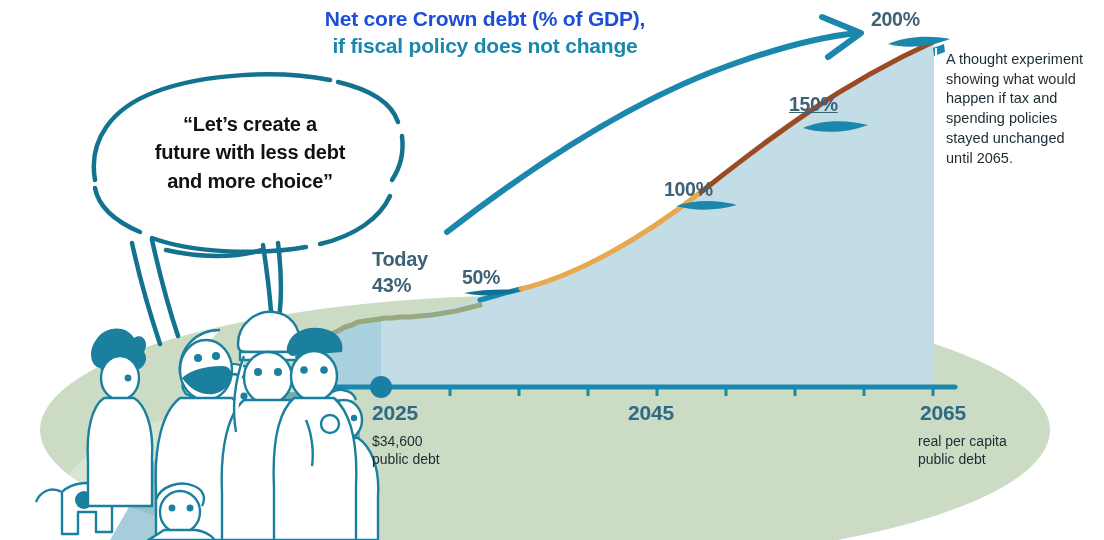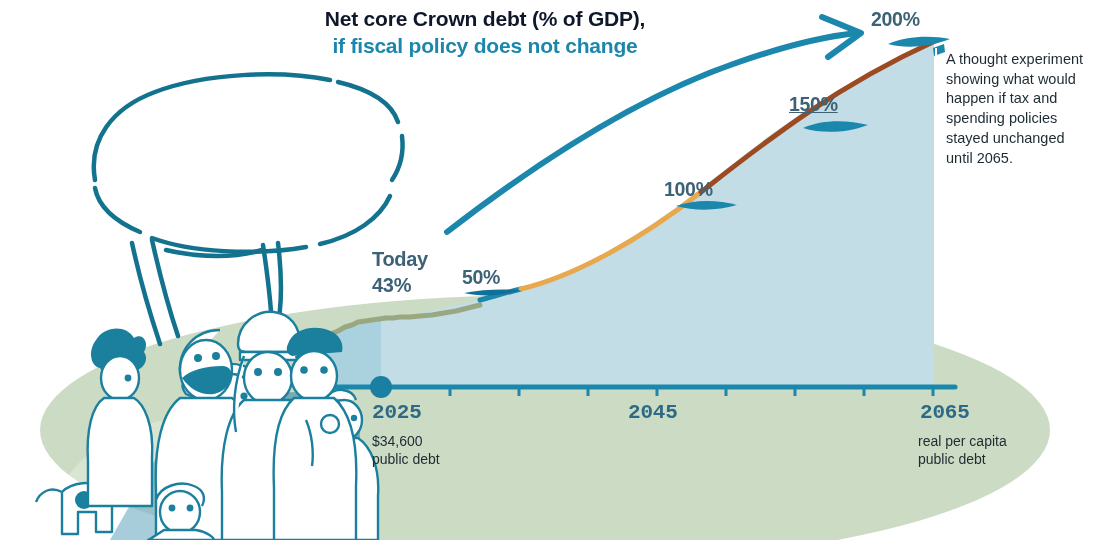--- a/index.html
+++ b/index.html
@@ -13,21 +13,21 @@
   #stage{position:absolute;left:0;top:0;width:1104px;height:540px;}
   .layer{position:absolute;left:0;top:0;width:1104px;height:540px;}
 
   
   .title{
     position:absolute;left:255px;top:6px;width:460px;
     text-align:center;
     font-weight:bold;font-size:21px;line-height:1.28;
     letter-spacing:-.2px;
   }
-  .title .l1{color:#0f172a;display:block;}
+  .title .l1{color:#1d4ed8;display:block;}
   .title .l2{color:#1b87ad;display:block;}
 
   .bubble-text{
     position:absolute;left:110px;top:110px;width:280px;
     text-align:center;color:#111111;
     font-weight:bold;font-size:20px;line-height:1.42;
     letter-spacing:-.2px;
   }
   .bubble-text span{display:block;}
 
@@ -49,21 +49,21 @@
   .today{
     position:absolute;left:372px;top:246px;
     color:#3d6275;font-weight:bold;font-size:20px;
     line-height:1.32;letter-spacing:-.3px;
   }
   .today span{display:block;}
 
   
   .yr{
     position:absolute;color:#2e6a85;
-    font-weight:bold;font-size:21px;letter-spacing:-.2px;font-family:Liberation Mono, monospace;
+    font-weight:bold;font-size:21px;letter-spacing:-.2px;
   }
   .yr.y2025{left:372px;top:401px;}
   .yr.y2045{left:628px;top:401px;}
   .yr.y2065{left:920px;top:401px;}
 
   .yrsub{
     position:absolute;color:#1d2b33;
     font-size:14px;line-height:1.32;
   }
   .yrsub span{display:block;}
@@ -263,20 +263,25 @@
       <circle cx="190" cy="508" r="3.4" fill="#1b7f9e" stroke="none"></circle>
       <path d="M164,530 C 152,538 148,540 148,540 L214,540 C 214,538 208,532 196,530 Z"></path>
     </g>
   </svg>
 
   <div class="title">
     <span class="l1">Net core Crown debt (% of GDP),</span>
     <span class="l2">if fiscal policy does not change</span>
   </div>
 
+  <div class="bubble-text">
+    <span>“Let’s create a</span>
+    <span>future with less debt</span>
+    <span>and more choice”</span>
+  </div>
 
   <div class="sidenote">A thought experiment showing what would happen if tax and spending policies stayed unchanged until 2065.</div>
 
   <div class="today">
     <span>Today</span>
     <span>43%</span>
   </div>
 
   <div class="pct p50">50%</div>
   <div class="pct p100">100%</div>

